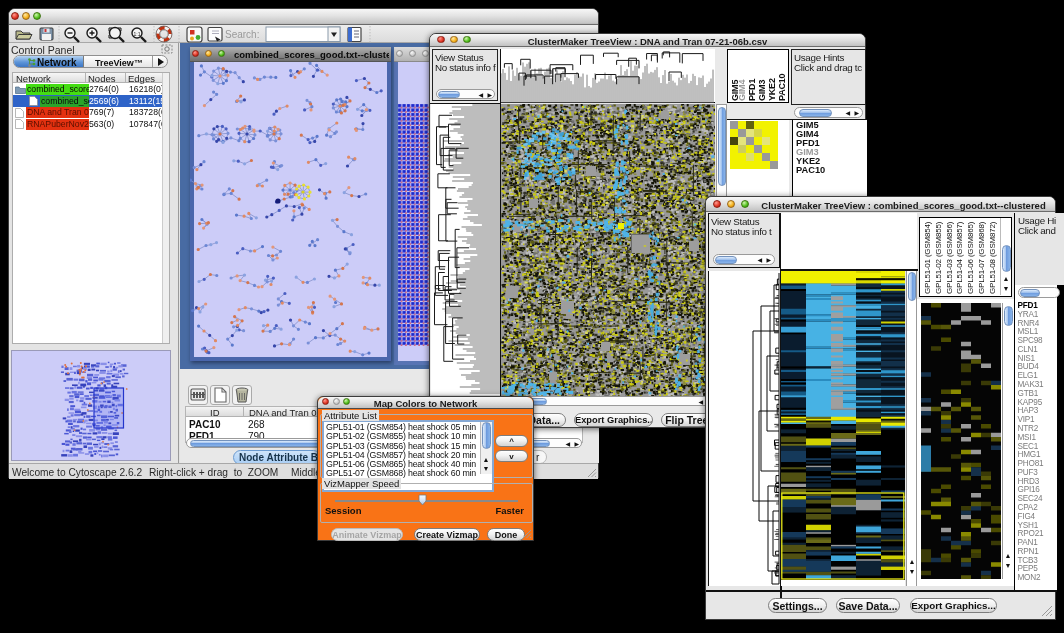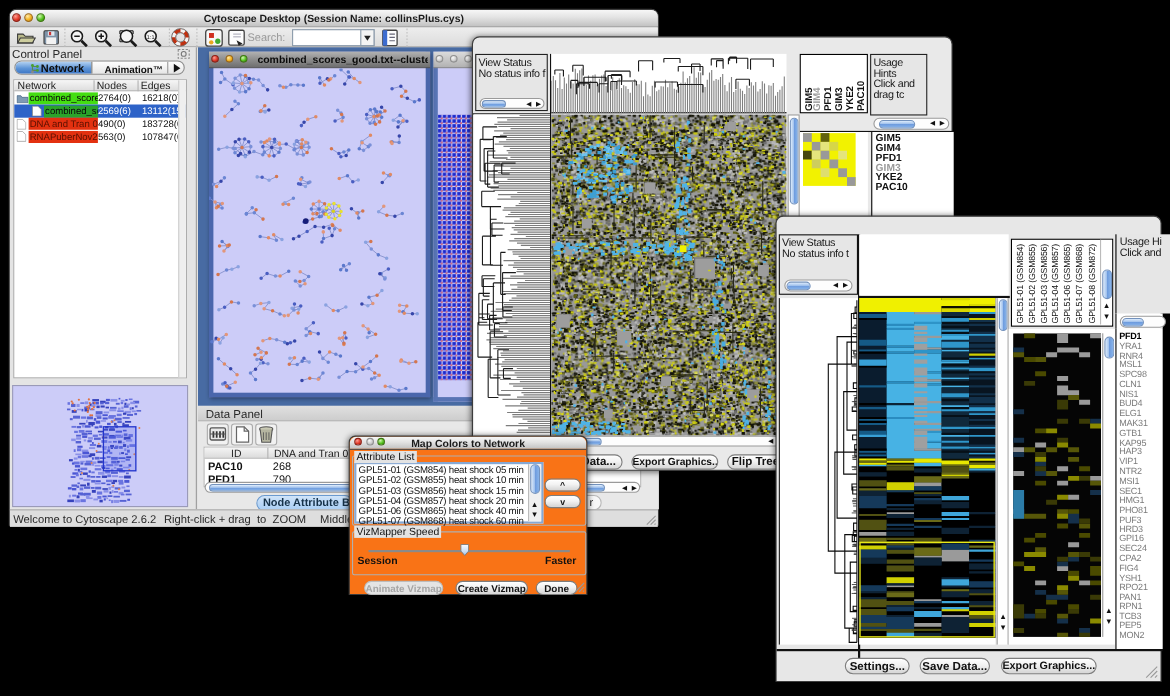--- a/index.html
+++ b/index.html
@@ -21,21 +21,20 @@
 svg{display:block}
 .gene{position:absolute;font-size:8.2px;letter-spacing:-0.2px;color:#7b7b7b;line-height:8.78px;white-space:nowrap}
 </style></head>
 <body>
 
 <div class="win" style="left:8px;top:8px;width:591px;height:470px;background:#e3e3e3;z-index:1">
  <div class="tbar" style="height:16px">
   <span class="lamp lr" style="left:2px"></span>
       <span class="lamp ly" style="left:13px"></span>
       <span class="lamp lg" style="left:24px"></span>
-  <div class="tt" style="top:3px;font-size:9.5px">Cytoscape Desktop (Session Name: collinsPlus.cys)</div>
  </div>
 
  <div class="abs" style="left:0;top:16px;width:100%;height:18px;background:linear-gradient(#ededed,#dcdcdc);border-bottom:1px solid #a8a8a8;overflow:visible">
   <svg class="abs" style="left:4px;top:-2px" width="360" height="24" viewBox="0 0 360 24">
     <g stroke="#3a3a3a" stroke-width="1">
       <path d="M3 16 L3 8 L8 8 L10 10 L17 10 L17 16 Z" fill="#b9b98a"></path>
       <path d="M3 16 L5.5 11.5 L19 11.5 L16.5 16 Z" fill="#cdcd9e"></path>
       <rect x="27" y="5" width="13" height="12" rx="1" fill="#7e93a8"></rect>
       <rect x="29" y="11" width="9" height="6" fill="#f2f2f2" stroke="none"></rect>
       <rect x="30.5" y="5.5" width="6" height="4" fill="#dde6ee" stroke="none"></rect>
@@ -87,21 +86,21 @@
    <div class="abs" style="left:4px;top:12px;width:155px;height:12.5px;border:1px solid #8f8f8f;border-radius:7px;background:linear-gradient(#fefefe,#e6e6e6);overflow:hidden">
      <div class="abs" style="left:0;top:0;width:70px;height:100%;background:linear-gradient(#b5d3f2,#5e95d8 55%,#3d76c4);border-right:1px solid #7a7a7a"></div>
      <svg class="abs" style="left:13px;top:1.5px" width="9" height="9" viewBox="0 0 9 9">
           <path d="M2.5 1 v7 M2.5 2.5 h4 M2.5 6 h4" stroke="#5a8a50" stroke-width="1" fill="none"></path>
           <circle cx="2.5" cy="1.5" r="1.3" fill="#49a030"></circle>
           <circle cx="7" cy="2.5" r="1.3" fill="#49a030"></circle>
           <circle cx="2.5" cy="7.5" r="1.3" fill="#888"></circle>
           <circle cx="7" cy="6" r="1.3" fill="#49a030"></circle>
         </svg>
      <div class="abs" style="left:23px;top:1px;font-size:10px;font-weight:bold;color:#0d0d0d">Network</div>
-     <div class="abs" style="left:81px;top:2px;font-size:9px;font-weight:bold;color:#0d0d0d">Animation™</div>
+     <div class="abs" style="left:81px;top:2px;font-size:9px;font-weight:bold;color:#0d0d0d">TreeView™</div>
      <div class="abs" style="left:138px;top:0;width:1px;height:100%;background:#9a9a9a"></div>
      <div class="abs" style="left:144px;top:2.4px;width:0;height:0;border-left:6px solid #111;border-top:4px solid transparent;border-bottom:4px solid transparent"></div>
    </div>
 
    <div class="abs" style="left:3px;top:29px;width:158px;height:272px;background:#fff;border:1px solid #adadad">
      <div class="abs" style="left:0;top:0;width:100%;height:9.5px;background:linear-gradient(#f6f6f6,#dedede);border-bottom:1px solid #b2b2b2;font-size:9.5px;color:#222">
        <span class="abs" style="left:3px;top:0">Network</span>
           <span class="abs" style="left:75px;top:0">Nodes</span>
           <span class="abs" style="left:115px;top:0">Edges</span>
        <span class="abs" style="left:72px;top:0;width:1px;height:9.5px;background:#b2b2b2"></span>
@@ -121,21 +120,21 @@
           </svg>
        <span class="abs" style="left:27px;top:0.5px;width:49px;height:11px;overflow:hidden;background:#2aa32a;color:#0a0a0a;padding:0 0 0 1px;white-space:nowrap">combined_sco</span>
        <span class="abs" style="left:76px;top:0.5px;color:#fff">2569(6)</span>
           <span class="abs" style="left:116px;top:0.5px;color:#fff">13112(15)</span>
      </div>
      <div class="abs" style="left:0;top:33.5px;width:100%;height:11.5px;font-size:8.7px">
        <svg class="abs" style="left:2px;top:1px" width="9" height="10" viewBox="0 0 9 10">
             <path d="M0.5 9.5 V0.5 h5 l3 3 V9.5 Z" fill="#fff" stroke="#999" stroke-width="0.7"></path>
           </svg>
        <span class="abs" style="left:13px;top:0.5px;width:63px;height:11px;overflow:hidden;background:#e33110;color:#5a1000;padding:0 0 0 1px;white-space:nowrap">DNA and Tran 07</span>
-       <span class="abs" style="left:76px;top:0.5px;color:#111">490(0)</span>
+       <span class="abs" style="left:76px;top:0.5px;color:#111">769(7)</span>
           <span class="abs" style="left:116px;top:0.5px;color:#111">183728(0)</span>
      </div>
      <div class="abs" style="left:0;top:45px;width:100%;height:11.5px;font-size:8.7px">
        <svg class="abs" style="left:2px;top:1px" width="9" height="10" viewBox="0 0 9 10">
             <path d="M0.5 9.5 V0.5 h5 l3 3 V9.5 Z" fill="#fff" stroke="#999" stroke-width="0.7"></path>
           </svg>
        <span class="abs" style="left:13px;top:0.5px;width:63px;height:11px;overflow:hidden;background:#e33110;color:#5a1000;padding:0 0 0 1px;white-space:nowrap">RNAPuberNov2+ƒ</span>
        <span class="abs" style="left:76px;top:0.5px;color:#111">563(0)</span>
           <span class="abs" style="left:116px;top:0.5px;color:#111">107847(0)</span>
      </div>
@@ -502,23 +501,20 @@
             <path stroke="#d4764f" stroke-width="3.2" stroke-linecap="round" fill="none" d="M108.9 10.8h0.01M178.9 21.0h0.01M175.0 25.6h0.01M50.7 34.1h0.01M120.6 42.0h0.01M160.0 38.9h0.01M153.0 43.4h0.01M111.3 73.2h0.01M61.4 98.5h0.01M8.4 125.4h0.01M49.1 137.2h0.01M42.8 128.7h0.01M94.2 137.0h0.01M98.1 132.2h0.01M139.8 129.9h0.01M161.7 133.6h0.01M9.6 161.6h0.01M18.4 160.7h0.01M112.5 143.0h0.01M147.1 157.6h0.01M8.2 187.5h0.01M82.6 193.9h0.01M20.4 212.5h0.01M57.8 220.6h0.01M152.8 206.4h0.01M123.4 240.6h0.01M122.7 250.0h0.01M151.5 241.9h0.01M41.8 260.6h0.01M44.6 254.6h0.01M52.1 258.8h0.01M73.0 269.1h0.01M150.6 277.1h0.01M188.0 266.9h0.01M16.1 289.1h0.01M91.6 281.8h0.01M152.4 261.7h0.01M30.0 72.0h0.01M89.2 76.7h0.01M84.0 72.0h0.01M33.2 6.7h0.01M155.1 48.8h0.01M151.4 50.9h0.01M105.3 132.6h0.01M105.1 123.2h0.01"></path>
             <path stroke="#e8e030" stroke-width="3.2" stroke-linecap="round" fill="none" d="M120.0 130.2h0.01M118.8 134.0h0.01M114.4 136.9h0.01M108.9 135.6h0.01M106.6 132.8h0.01M106.7 127.0h0.01M109.1 124.2h0.01M113.6 123.0h0.01M118.1 125.2h0.01"></path>
             <path stroke="#d8d020" stroke-width="3.2" stroke-linecap="round" fill="none" d="M113.0 130.0h0.01"></path>
             <circle cx="88" cy="139" r="2.6" fill="#151c78"></circle>
           </svg>
      </div>
    </div>
  </div>
 
  <div class="abs" style="left:171px;top:360px;width:419px;height:94px;background:#e8e8e8">
-   <div class="abs" style="left:0;top:0;width:100%;height:14px;background:linear-gradient(#e0e0e0,#cdcdcd);border-bottom:1px solid #b0b0b0">
-     <div class="abs" style="left:7px;top:2px;font-size:10.5px;color:#2a2a2a">Data Panel</div>
-   </div>
    <div class="abs" style="left:8px;top:16px;width:20px;height:20px;border:1px solid #aaa;border-radius:3px;background:#f2f2f2">
      <svg width="18" height="18" viewBox="0 0 18 18">
           <rect x="2" y="3" width="14" height="11" rx="1.5" fill="#e8e8e8" stroke="#555" stroke-width="1.2"></rect>
           <path d="M5 6 v6 M8 6 v6 M11 6 v6 M14 6 v6" stroke="#333" stroke-width="1.6"></path>
           <path d="M2 8.5 h14" stroke="#555" stroke-width="1"></path>
         </svg>
    </div>
    <div class="abs" style="left:30px;top:16px;width:20px;height:20px;border:1px solid #aaa;border-radius:3px;background:#f2f2f2">
      <svg width="18" height="18" viewBox="0 0 18 18">
           <path d="M4 16 V2 h7 l4 4 V16 Z" fill="#fff" stroke="#666" stroke-width="1.1"></path>
@@ -561,20 +557,26 @@
    <span class="abs" style="left:3px;top:3px;font-size:10.2px;color:#2a2a2a">Welcome to Cytoscape 2.6.2</span>
    <span class="abs" style="left:140px;top:3px;font-size:10.2px;color:#2a2a2a">Right-click + drag&nbsp; to&nbsp; ZOOM</span>
    <span class="abs" style="left:282px;top:3px;font-size:10.2px;color:#2a2a2a">Middle-</span>
    <svg class="abs" style="right:1px;bottom:1px" width="10" height="10" viewBox="0 0 10 10">
         <path d="M9 1 L1 9 M9 4.5 L4.5 9 M9 8 L8 9" stroke="#999" stroke-width="1"></path>
       </svg>
  </div>
 </div>
 
 <div class="win" style="left:429px;top:33px;width:437px;height:395px;background:#e9e9e9;z-index:3">
+ <div class="tbar" style="height:13px">
+  <span class="lamp lr" style="left:7px;width:7.5px;height:7.5px"></span>
+      <span class="lamp ly" style="left:20px;width:7.5px;height:7.5px"></span>
+      <span class="lamp lg" style="left:33px;width:7.5px;height:7.5px"></span>
+  <div class="tt" style="top:1.5px;font-size:9.5px">ClusterMaker TreeView : DNA and Tran 07-21-06b.csv</div>
+ </div>
 
  <div class="abs" style="left:2px;top:15px;width:66px;height:52px;background:#e6e6e6;border:1px solid #222">
    <div class="abs" style="left:2px;top:1px;font-size:9.8px;line-height:9.6px;color:#1a1a1a;letter-spacing:-0.3px;padding-top:2px">View Status<br>No status info f</div>
    <div class="hsb" style="left:3px;top:39px;width:59px;height:10px">
      <div class="th" style="left:1px;width:22px"></div>
      <div class="arr" style="right:11px;top:0.5px">◀</div>
         <div class="arr" style="right:2px;top:0.5px">▶</div>
    </div>
  </div>
  <div class="abs" style="left:70px;top:15px;width:215px;height:54px;background:#fff;border-bottom:1px solid #000">
@@ -588,21 +590,21 @@
 
  <div class="abs" style="left:297px;top:15px;width:62px;height:54px;background:#fff;border:1.5px solid #000">
    <div class="abs" style="left:2px;top:51px;font-size:9px;font-weight:bold;color:#111;transform:rotate(-90deg);transform-origin:0 0;white-space:nowrap;letter-spacing:-0.2px">GIM5</div>
    <div class="abs" style="left:9px;top:51px;font-size:9px;font-weight:bold;color:#9a9a9a;transform:rotate(-90deg);transform-origin:0 0;white-space:nowrap;letter-spacing:-0.2px">GIM4</div>
    <div class="abs" style="left:19px;top:51px;font-size:9px;font-weight:bold;color:#111;transform:rotate(-90deg);transform-origin:0 0;white-space:nowrap;letter-spacing:-0.2px">PFD1</div>
    <div class="abs" style="left:29px;top:51px;font-size:9px;font-weight:bold;color:#111;transform:rotate(-90deg);transform-origin:0 0;white-space:nowrap;letter-spacing:-0.2px">GIM3</div>
    <div class="abs" style="left:39px;top:51px;font-size:9px;font-weight:bold;color:#111;transform:rotate(-90deg);transform-origin:0 0;white-space:nowrap;letter-spacing:-0.2px">YKE2</div>
    <div class="abs" style="left:49px;top:51px;font-size:9px;font-weight:bold;color:#111;transform:rotate(-90deg);transform-origin:0 0;white-space:nowrap;letter-spacing:-0.2px">PAC10</div>
  </div>
 
- <div class="abs" style="left:361px;top:15px;width:52px;height:56px;background:#e6e6e6;border:1px solid #222">
+ <div class="abs" style="left:361px;top:15px;width:75px;height:56px;background:#e6e6e6;border:1px solid #222">
    <div class="abs" style="left:2px;top:1px;font-size:9.8px;line-height:9.6px;color:#1a1a1a;letter-spacing:-0.3px;padding-top:2px">Usage Hints<br>Click and drag tc</div>
  </div>
  <div class="hsb" style="left:364px;top:73px;width:69px;height:11px">
    <div class="th" style="left:4px;width:33px"></div>
    <div class="arr" style="right:12px;top:1px">◀</div>
       <div class="arr" style="right:3px;top:1px">▶</div>
  </div>
  <div class="abs" style="left:297px;top:84.5px;width:140px;height:1.5px;background:#111"></div>
 
  <div class="abs" style="left:297px;top:86px;width:62px;height:78px;background:#fff">
@@ -814,21 +816,21 @@
 
 <div class="win" style="left:317px;top:396px;width:217px;height:145px;background:#f97316;z-index:5;border-radius:6px 6px 0 0">
  <div class="tbar" style="height:12px;border-bottom:1px solid #4a4a4a">
   <span class="lamp lr" style="left:4px;width:7px;height:7px"></span>
       <span class="lamp lgray" style="left:14.5px;width:7px;height:7px"></span>
       <span class="lamp lg" style="left:25px;width:7px;height:7px"></span>
   <div class="tt" style="top:1px;font-size:9.5px">Map Colors to Network</div>
  </div>
  <div class="abs" style="left:4px;top:12.5px;font-size:9.5px;color:#111;background:#e3e3e3;z-index:2;padding:0 2px">Attribute List</div>
  <div class="abs" style="left:2px;top:17px;width:213px;height:64px;border:1px solid #b0b0b0;border-radius:2px"></div>
- <div class="abs" style="left:4px;top:23px;width:172px;height:56px;background:#fff;border:2px solid #85a8d4">
+ <div class="abs" style="left:4px;top:23px;width:172px;height:72px;background:#fff;border:2px solid #85a8d4">
    <div style="font-size:8.8px;color:#111;line-height:9.25px;letter-spacing:-0.2px;padding:1px 0 0 2px;white-space:nowrap">GPL51-01 (GSM854) heat shock 05 min<br>GPL51-02 (GSM855) heat shock 10 min<br>GPL51-03 (GSM856) heat shock 15 min<br>GPL51-04 (GSM857) heat shock 20 min<br>GPL51-06 (GSM865) heat shock 40 min<br>GPL51-07 (GSM868) heat shock 60 min</div>
    <div class="abs" style="right:0;top:0;width:12px;height:52px;background:#f0f0f0;border-left:1px solid #bbb">
      <div class="abs" style="left:1px;top:0px;width:9px;height:27px;border-radius:5px;background:linear-gradient(90deg,#dcebfc,#9fc0ec 45%,#6d9bde 50%,#88b4ea);border:0.5px solid #7392bd"></div>
      <div class="arr" style="left:1.5px;top:33px;font-size:7px">▲</div>
      <div class="arr" style="left:1.5px;top:42px;font-size:7px">▼</div>
    </div>
  </div>
  <div class="pill" style="left:177px;top:38px;width:33px;height:12px;font-size:8px;line-height:11px">^</div>
  <div class="pill" style="left:177px;top:53px;width:33px;height:12px;font-size:8px;line-height:11px">v</div>
  <div class="abs" style="left:4px;top:81px;font-size:9.5px;color:#111;background:#e3e3e3;z-index:2;padding:0 2px">VizMapper Speed</div>
@@ -848,20 +850,26 @@
  <div class="abs" style="right:9px;top:108px;font-size:9.5px;font-weight:bold;color:#111">Faster</div>
  <div class="pill" style="left:13px;top:131px;width:72px;height:13px;font-size:9px;line-height:12px;color:#a5a5a5;border-color:#bcbcbc;background:#e4e4e4;box-shadow:none">Animate Vizmap</div>
  <div class="pill" style="left:96px;top:131px;width:66px;height:13px;font-size:9px;line-height:12px">Create Vizmap</div>
  <div class="pill" style="left:169px;top:131px;width:38px;height:13px;font-size:9px;line-height:12px">Done</div>
  <svg class="abs" style="right:1px;bottom:1px" width="10" height="10" viewBox="0 0 10 10">
       <path d="M9 1 L1 9 M9 4.5 L4.5 9 M9 8 L8 9" stroke="#999" stroke-width="1"></path>
     </svg>
 </div>
 
 <div class="win" style="left:705px;top:196px;width:351px;height:424px;background:#e7e7e7;z-index:4">
+ <div class="tbar" style="height:15px">
+  <span class="lamp lr" style="left:7px"></span>
+      <span class="lamp ly" style="left:21px"></span>
+      <span class="lamp lg" style="left:35px"></span>
+  <div class="tt" style="left:48px;width:auto;right:2px;top:2.5px;font-size:9.5px;overflow:hidden">ClusterMaker TreeView : combined_scores_good.txt--clustered</div>
+ </div>
 
  <div class="abs" style="left:2px;top:16px;width:72px;height:55px;background:#e6e6e6;border:1px solid #111">
    <div class="abs" style="left:2px;top:1px;font-size:9.8px;line-height:9.6px;color:#1a1a1a;letter-spacing:-0.3px;padding-top:2px">View Status<br>No status info t</div>
    <div class="hsb" style="left:4px;top:40px;width:62px;height:11px">
      <div class="th" style="left:1px;width:22px"></div>
      <div class="arr" style="right:12px;top:1px">◀</div>
         <div class="arr" style="right:3px;top:1px">▶</div>
    </div>
  </div>
  <div class="abs" style="left:74px;top:16px;width:1.5px;height:394px;background:#111"></div>

